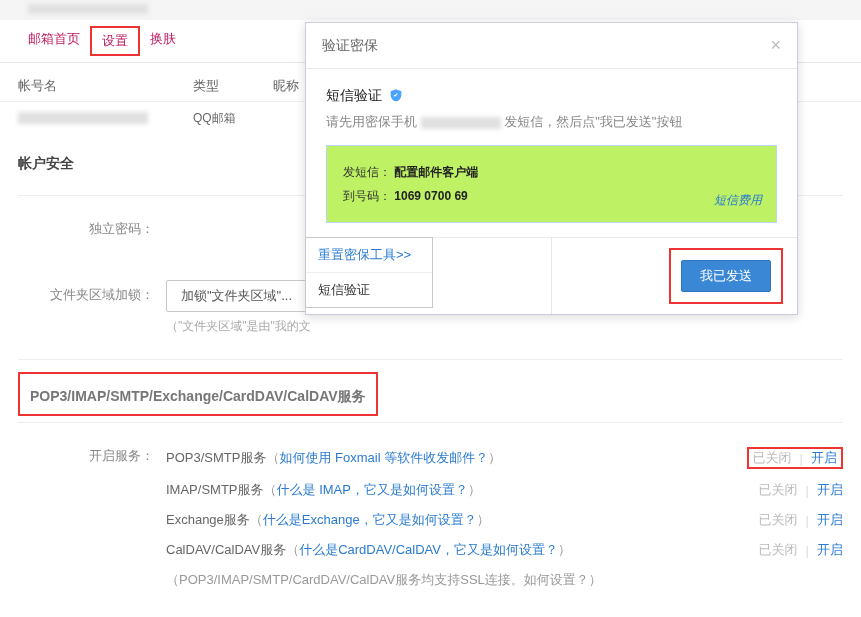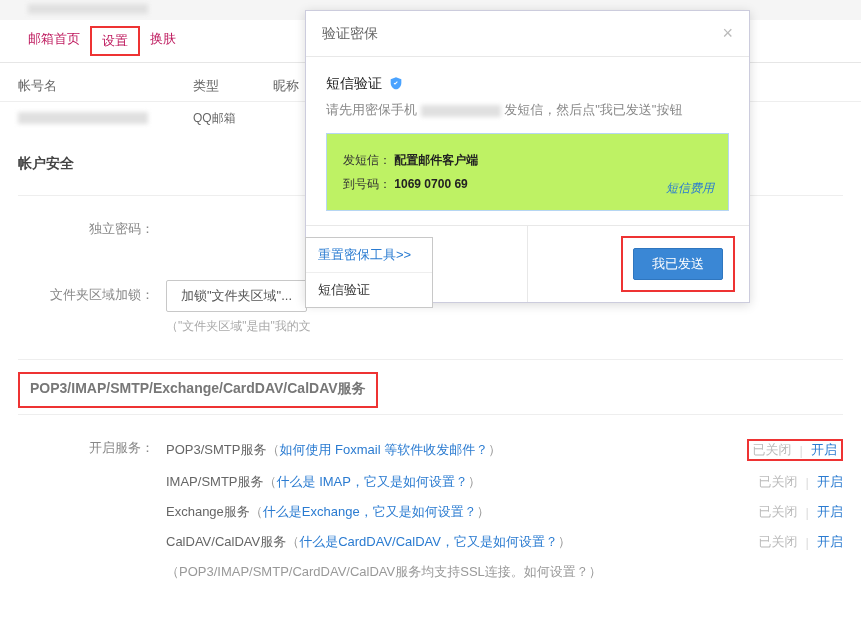--- a/index.html
+++ b/index.html
@@ -15,34 +15,34 @@
 .row { display: flex; padding: 8px 18px; color: #666; border-top: 1px solid #eee; }
 .row .blur2 { width: 130px; height: 12px; background: #e0e0e0; filter: blur(2px); margin-top: 2px; }
 .section { padding: 20px 18px 0; }
 .section-title { color: #444; font-size: 14px; font-weight: bold; padding-bottom: 10px; }
 .form-row { display: flex; align-items: flex-start; padding: 6px 0; }
 .label { width: 148px; text-align: right; color: #888; font-size: 13px; padding-top: 6px; padding-right: 12px; }
 .btn-plain { border: 1px solid #c8c8c8; background: #fff; padding: 6px 14px; border-radius: 2px; color: #555; font-size: 13px; cursor: pointer; }
 .hint { color: #aaa; font-size: 12px; margin-top: 6px; }
 .hr-section { height: 1px; background: #eee; margin: 12px 0; }
 .svc-title { color: #777; font-size: 14px; font-weight: bold; padding: 4px 6px; display: inline-block; }
-.box-red-big { border: 2px solid #e33; padding: 2px 4px 4px; display: inline-block; }
+.box-red-big { border: 2px solid #e33; padding: 10px 4px 4px; display: inline-block; }
 .svc-line { display: flex; align-items: center; padding: 6px 0; font-size: 13px; }
 .svc-name { color: #666; }
 .svc-link { color: #2a7bd1; cursor: pointer; }
 .paren { color: #999; }
 .right-actions { margin-left: auto; display: flex; align-items: center; gap: 8px; }
 .status { color: #bbb; }
 .sep { color: #ddd; }
 .open-link { color: #2a7bd1; cursor: pointer; }
 .right-first-box { border: 2px solid #e33; padding: 0 4px; display: inline-flex; gap: 8px; align-items: center; }
 
 
 .modal-mask { position: absolute; left: 0; top: 0; right: 0; bottom: 0; pointer-events: none; }
-.modal { position: absolute; left: 305px; top: 10px; width: 445px; background: #fff; border: 1px solid #ccd; box-shadow: 0 2px 10px rgba(0,0,0,.15); pointer-events: auto; }
+.modal { position: absolute; left: 305px; top: 22px; width: 493px; background: #fff; border: 1px solid #ccd; box-shadow: 0 2px 10px rgba(0,0,0,.15); pointer-events: auto; }
 .modal-head { padding: 12px 16px; border-bottom: 1px solid #e8e8e8; display: flex; align-items: center; }
 .modal-title { color: #666; font-size: 14px; }
 .modal-close { margin-left: auto; color: #bbb; font-size: 18px; cursor: pointer; }
 .modal-body { padding: 18px 20px 14px; }
 .sms-head { font-size: 14px; color: #222; display: flex; align-items: center; gap: 6px; margin-bottom: 8px; }
 .shield { width: 16px; height: 16px; display: inline-block; }
 .sms-hint { color: #888; font-size: 13px; }
 .sms-hint .blur3 { display: inline-block; width: 80px; height: 12px; background: #e0e0e0; filter: blur(2px); vertical-align: middle; }
 .sms-box { border: 1px solid #b6d6f2; background: #bef264; padding: 14px 16px; margin-top: 14px; line-height: 24px; position: relative; }
 .sms-box strong { color: #222; }

